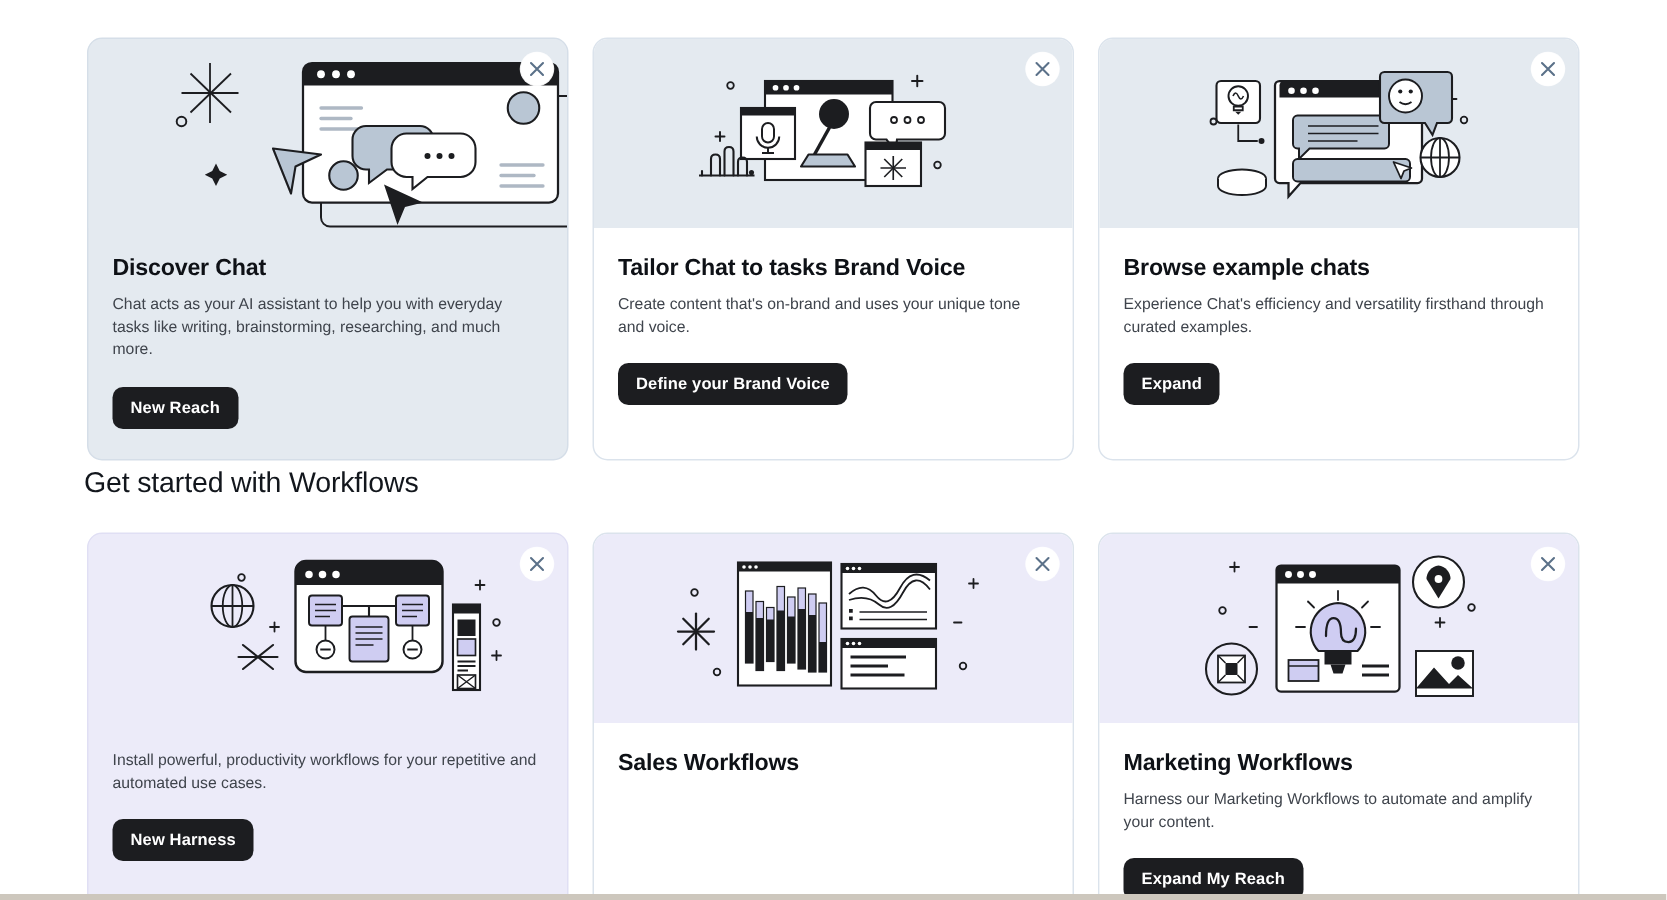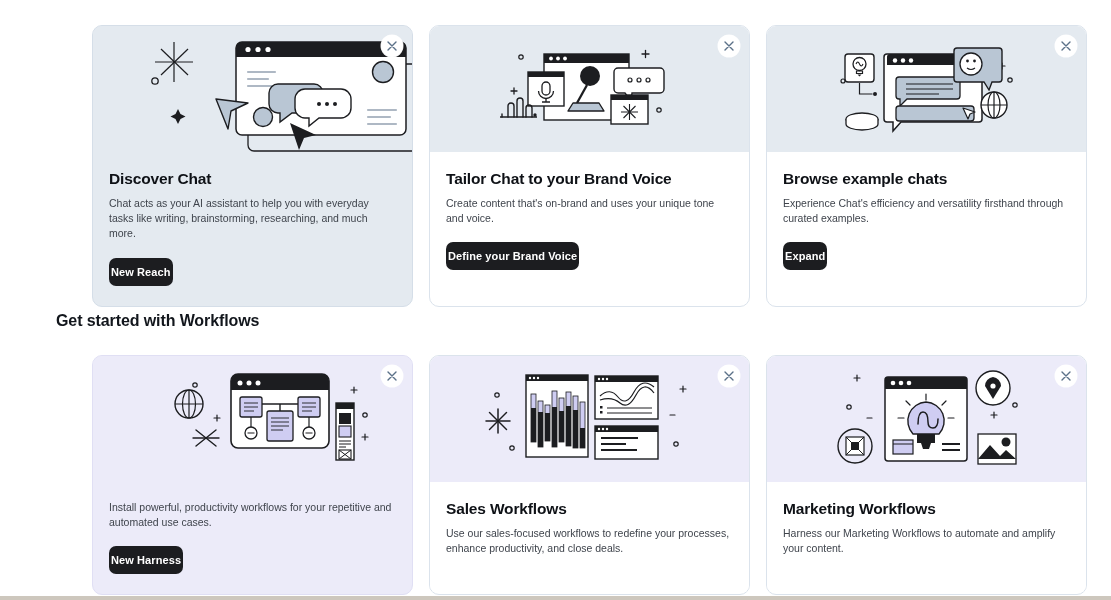--- a/index.html
+++ b/index.html
@@ -6,21 +6,21 @@
   html, body {
     width: 1111px; height: 600px;
     background: #ffffff;
     font-family: "Liberation Sans", sans-serif;
     overflow: hidden;
   }
   #root { position: relative; width: 1111px; height: 600px; background:#fff; }
 
   .page { position:absolute; left:0; top:0; width:1111px; height:596px; overflow:hidden; }
 
-  .row { position:absolute; display:flex; gap:16px; left:58px;margin-left:34px; }
+  .row { position:absolute; display:flex; gap:16px; left:58px; }
   .row-1 { top:25px; }
   .row-2 { top:355px; }
 
   .card {
     position: relative;
     width: 321px;
     border: 1px solid #dbe3ec;
     border-radius: 10px;
     overflow: hidden;
     background: #ffffff;
@@ -66,33 +66,33 @@
     color: #3f444c;
     margin-bottom: 16px;
     max-width: 290px;
   }
   .cta {
     display:inline-block;
     background:#1c1d20;
     color:#ffffff;
     font-size:11px;
     font-weight:700;
-    padding: 8px 2px;
+    padding: 8px 12px;
     border:none;
     border-radius:7px;
     cursor:pointer;
     font-family:"Liberation Sans", sans-serif;
     letter-spacing:0.1px;
   }
 
   .section-head {
     position:absolute;
     left:56px; top:312px;
-    font-size:16px;
-    font-weight:700;
+    font-size:19px;
+    font-weight:400;
     color:#12161c;
     letter-spacing:-0.1px;
   }
 
   
   .page-bottom-line {
     position:absolute; left:0; top:596px; width:1111px; height:4px;
     background:#cdc7bd;
   }
   svg.ill { position:absolute; left:0; top:0; }
@@ -210,21 +210,21 @@
           <line x1="70" y1="91" x2="107" y2="91" stroke="#1c1d20" stroke-width="1.4"></line>
           <circle cx="105" cy="89" r="1.7" fill="#1c1d20"></circle>
         </svg>
         <div class="close-btn">
           <svg width="10" height="10" viewBox="0 0 10 10">
                 <path d="M1 1 L9 9 M9 1 L1 9" stroke="#5b7189" stroke-width="1.4" stroke-linecap="round"></path>
               </svg>
         </div>
       </div>
       <div class="body">
-        <div class="card-title">Tailor Chat to your Brand Voice</div>
+        <div class="card-title">Tailor Chat to tasks Brand Voice</div>
         <div class="card-desc">Create content that's on-brand and uses your unique tone and voice.</div>
         <button class="cta">Define your Brand Voice</button>
       </div>
     </div>
 
     <div class="card">
       <div class="illus">
         <svg class="ill" width="321" height="126" viewBox="0 0 321 126">
           <g fill="none" stroke="#1c1d20" stroke-width="1.2">
             <circle cx="76" cy="55" r="2"></circle>
@@ -448,21 +448,20 @@
           </g>
         </svg>
         <div class="close-btn">
           <svg width="10" height="10" viewBox="0 0 10 10">
                 <path d="M1 1 L9 9 M9 1 L1 9" stroke="#5b7189" stroke-width="1.4" stroke-linecap="round"></path>
               </svg>
         </div>
       </div>
       <div class="body">
         <div class="card-title">Sales Workflows</div>
-        <div class="card-desc">Use our sales-focused workflows to redefine your processes, enhance productivity, and close deals.</div>
       </div>
     </div>
 
     <div class="card">
       <div class="illus">
         <svg class="ill" width="321" height="126" viewBox="0 0 321 126">
           <g fill="none" stroke="#1c1d20" stroke-width="1.2">
             <circle cx="82" cy="51" r="2.2"></circle>
             <circle cx="248" cy="49" r="2.2"></circle>
           </g>
@@ -515,19 +514,20 @@
         </svg>
         <div class="close-btn">
           <svg width="10" height="10" viewBox="0 0 10 10">
                 <path d="M1 1 L9 9 M9 1 L1 9" stroke="#5b7189" stroke-width="1.4" stroke-linecap="round"></path>
               </svg>
         </div>
       </div>
       <div class="body">
         <div class="card-title">Marketing Workflows</div>
         <div class="card-desc">Harness our Marketing Workflows to automate and amplify your content.</div>
+        <button class="cta">Expand My Reach</button>
       </div>
     </div>
   </div>
 
 </div>
 <div class="page-bottom-line"></div>
 </div>
 
 </body></html>

